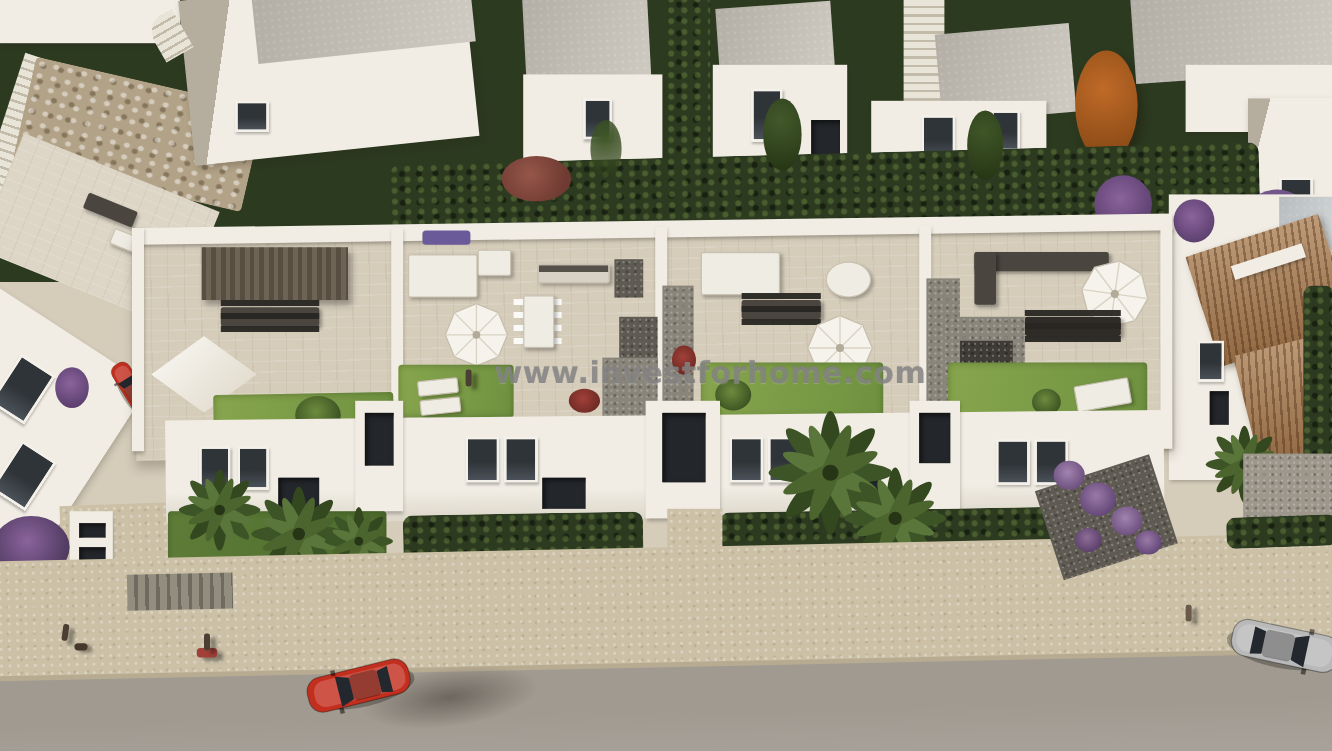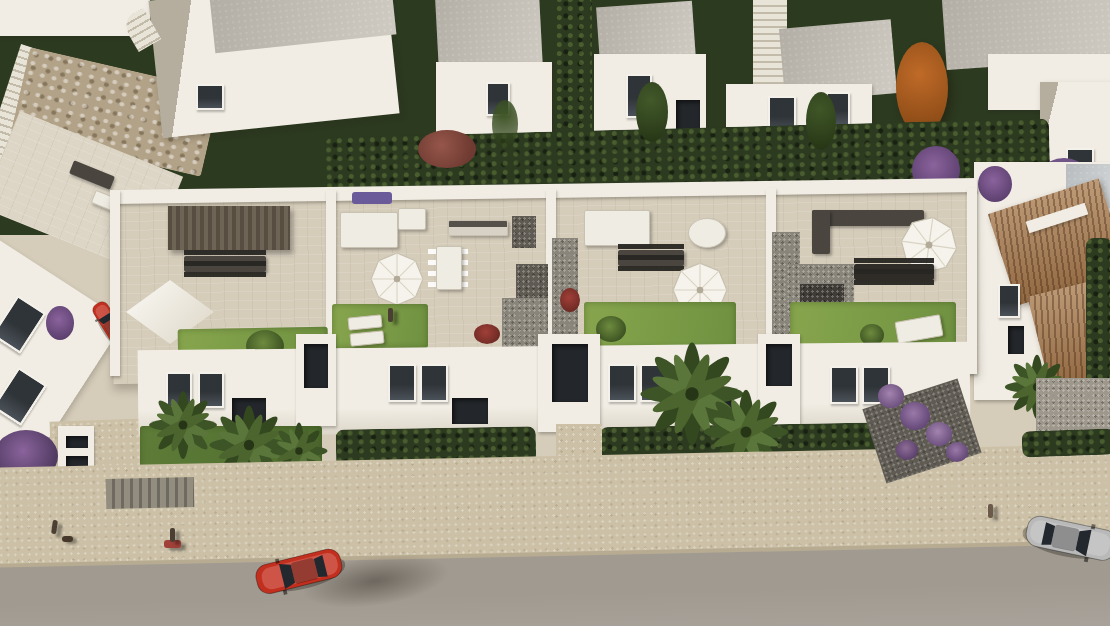--- a/index.html
+++ b/index.html
@@ -294,14 +294,15 @@
     </svg>
   <svg class="a" viewBox="0 0 100 46" style="left:1022px;top:516px;width:96px;height:46px;transform:rotate(12deg) scaleX(-1);color:var(--silver-car,#b9b9b9)">
       <use href="#car"></use>
     </svg>
   <div class="a person" style="left:52px;top:520px;width:5px;height:14px;transform:rotate(8deg)"></div>
   <div class="a" style="left:62px;top:536px;width:11px;height:6px;border-radius:3px;background:#46392c;box-shadow:4px 2px 3px rgba(0,0,0,.35)"></div>
   <div class="a" style="left:164px;top:540px;width:17px;height:8px;border-radius:3px;background:var(--flower-red,#a04038);box-shadow:5px 3px 3px rgba(0,0,0,.35)"></div>
   <div class="a person" style="left:170px;top:528px;width:5px;height:14px"></div>
   <div class="a person" style="left:988px;top:504px;width:5px;height:14px;background-color:#6b5a4a"></div>
 
+  <div class="a wm" style="left:412px;top:296px">www.investforhome.com</div>
 
 </div>
 
 </body></html>

